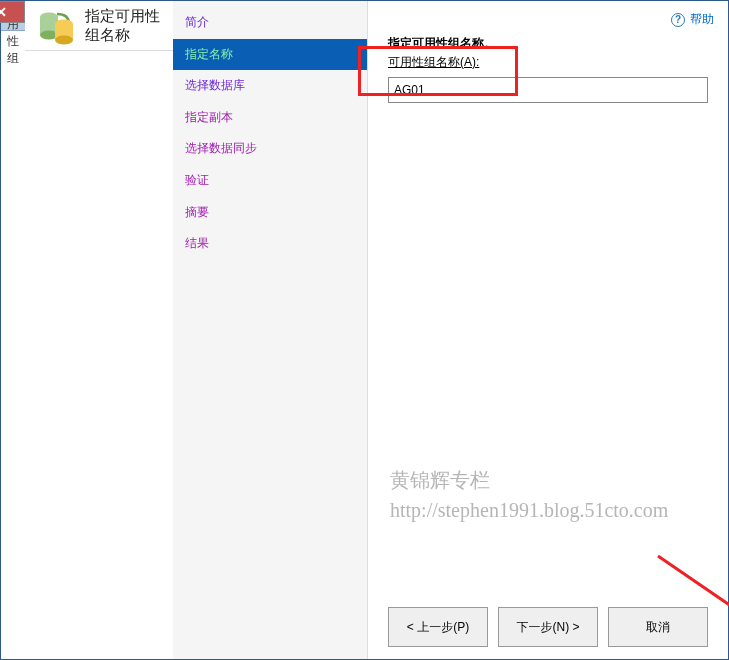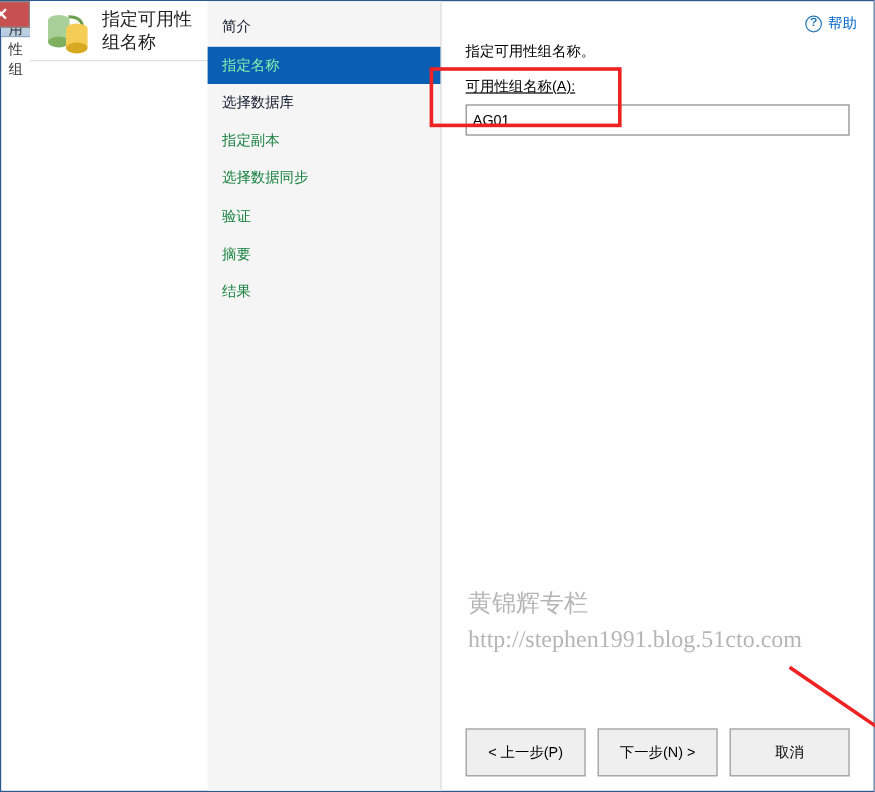--- a/index.html
+++ b/index.html
@@ -76,38 +76,38 @@
       width: 14px; height: 14px;
       border: 1.5px solid #2a7ab9;
       border-radius: 50%;
       display: inline-flex; align-items: center; justify-content: center;
       font-size: 10px; color: #2a7ab9; font-weight: bold;
       line-height: 1;
     }
     .side-item {
       padding: 5px 12px;
       font-size: 12px;
-      color: #0f172a;
+      color: #6d28d9;
       cursor: pointer;
       line-height: 1.8;
     }
     .side-item.selected {
       background: #0a5fb4;
       color: #86efac;
     }
-    .side-item.plain { color: #15803d; cursor: default; }
+    .side-item.plain { color: #a21caf; cursor: default; }
 
     .main {
       flex: 1;
       padding: 34px 20px 12px 20px;
       position: relative;
       display: flex;
       flex-direction: column;
     }
-    .instruction { font-weight: normal; font-size: 12px; margin-bottom: 12px; }
+    .instruction { font-weight: bold; font-size: 12px; margin-bottom: 2px; }
     .field-block { position: relative; margin-bottom: 10px; }
     .redbox {
       position: absolute;
       border: 3px solid #e22;
       pointer-events: none;
       left: -30px; top: -8px;
       width: 160px; height: 50px;
     }
     .field-label { font-size: 12px; margin-bottom: 6px; display: block; text-decoration: underline; }
     .text-input {
@@ -133,21 +133,21 @@
       border: 1px solid #999;
       font-size: 12px;
       font-family: inherit;
       cursor: pointer;
       padding: 0 10px;
     }
 
     
     .watermark {
       position: absolute;
-      left: 217px; top: 487px;
+      left: 217px; top: 464px;
       font-family: "SimSun", serif;
       font-size: 20px;
       color: rgba(120,120,120,0.55);
       line-height: 1.5;
       pointer-events: none;
       white-space: nowrap;
     }
 
     
     .arrow {

